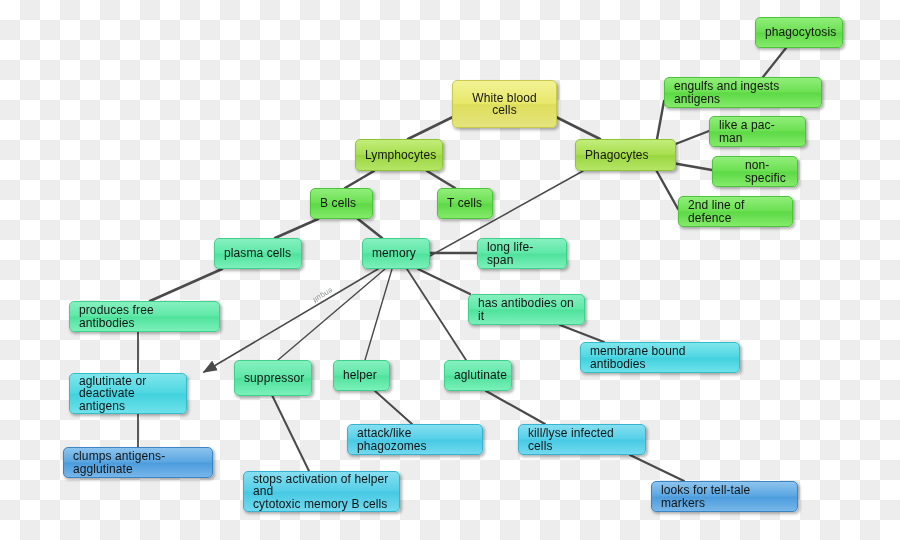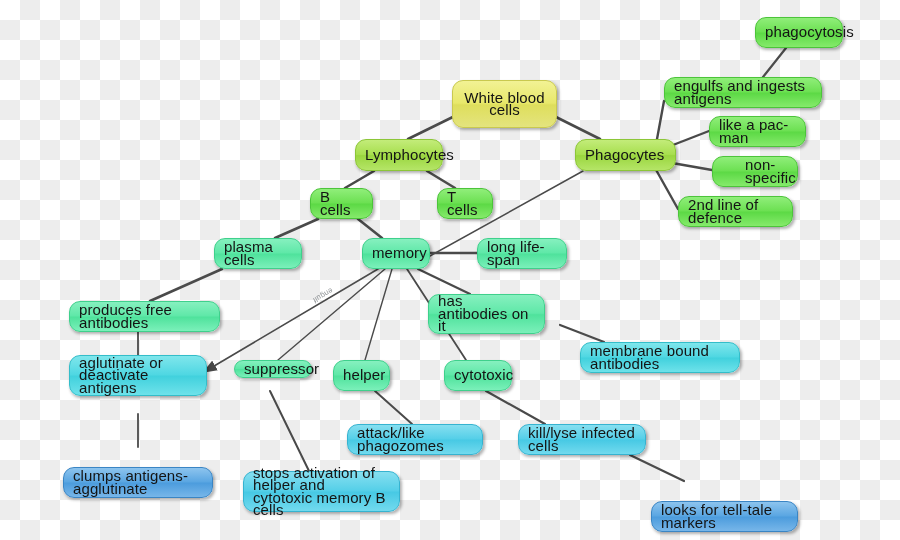--- a/index.html
+++ b/index.html
@@ -29,25 +29,25 @@
     position: absolute;
     left: 0;
     top: 0;
     width: 900px;
     height: 540px;
     pointer-events: none;
   }
   .node {
     position: absolute;
     box-sizing: border-box;
-    border-radius: 11px;
+    border-radius: 5px;
     display: flex;
     align-items: center;
     padding: 0 9px;
-    font-size: 15px;
+    font-size: 12px;
     line-height: 12.5px;
     color: #141414;
     letter-spacing: .1px;
     white-space: pre-line;
     box-shadow: 1.5px 2px 3px rgba(0,0,0,.30);
     border: 1px solid rgba(0,0,0,.18);
   }
   .n-yellow {
     background: linear-gradient(to bottom, #f2f294 0%, #e8e86b 48%, #dede5c 52%, #e4e47e 100%);
     border-color: #c9c94f;
@@ -68,21 +68,20 @@
     background: linear-gradient(to bottom, #7fe6ec 0%, #4fd7e2 48%, #41d1dd 52%, #6ee2ea 100%);
     border-color: #33bdc9;
   }
   .n-cyan {
     background: linear-gradient(to bottom, #86dff0 0%, #55cfe8 48%, #47c9e4 52%, #72daee 100%);
     border-color: #36b3d0;
   }
   .n-blue {
     background: linear-gradient(to bottom, #8dc4ee 0%, #5aa6e2 48%, #4c9cdd 52%, #77b6e9 100%);
     border-color: #3a85c4;
-    margin-top: 20px;
   }
   .edge-label {
     position: absolute;
     font-size: 7.5px;
     color: #8f9396;
     letter-spacing: .2px;
     transform-origin: left center;
   }
 </style>
 </head>
@@ -134,27 +133,27 @@
       <div class="node n-green" style="left: 310px; top: 188px; width: 63px; height: 31px;">B cells</div>
       <div class="node n-green" style="left: 437px; top: 188px; width: 56px; height: 31px;">T cells</div>
       <div class="node n-green" style="left: 755px; top: 17px; width: 88px; height: 31px;">phagocytosis</div>
       <div class="node n-green" style="left: 664px; top: 77px; width: 158px; height: 31px;">engulfs and ingests antigens</div>
       <div class="node n-green" style="left: 709px; top: 116px; width: 97px; height: 31px;">like a pac-man</div>
       <div class="node n-green" style="left: 712px; top: 156px; width: 86px; height: 31px; padding-left: 32px;">non-specific</div>
       <div class="node n-green" style="left: 678px; top: 196px; width: 115px; height: 31px;">2nd line of defence</div>
       <div class="node n-mint" style="left: 214px; top: 238px; width: 88px; height: 31px;">plasma cells</div>
       <div class="node n-mint" style="left: 362px; top: 238px; width: 68px; height: 31px;">memory</div>
       <div class="node n-mint" style="left: 477px; top: 238px; width: 90px; height: 31px;">long life-span</div>
-      <div class="node n-mint" style="left: 428px; top: 294px; width: 117px; height: 40px;">has antibodies on it</div>
+      <div class="node n-mint" style="left: 468px; top: 294px; width: 117px; height: 31px;">has antibodies on it</div>
       <div class="node n-mint" style="left: 69px; top: 301px; width: 151px; height: 31px;">produces free antibodies</div>
-      <div class="node n-mint" style="left: 234px; top: 360px; width: 78px; height: 18px;">suppressor</div>
+      <div class="node n-mint" style="left: 234px; top: 360px; width: 78px; height: 36px;">suppressor</div>
       <div class="node n-mint" style="left: 333px; top: 360px; width: 57px; height: 31px;">helper</div>
-      <div class="node n-mint" style="left: 444px; top: 360px; width: 68px; height: 31px;">cytotoxic</div>
+      <div class="node n-mint" style="left: 444px; top: 360px; width: 68px; height: 31px;">aglutinate</div>
       <div class="node n-teal" style="left: 580px; top: 342px; width: 160px; height: 31px;">membrane bound antibodies</div>
-      <div class="node n-teal" style="left: 69px; top: 355px; width: 138px; height: 41px;">aglutinate or deactivate
+      <div class="node n-teal" style="left: 69px; top: 373px; width: 118px; height: 41px;">aglutinate or deactivate
 antigens</div>
       <div class="node n-cyan" style="left: 347px; top: 424px; width: 136px; height: 31px;">attack/like phagozomes</div>
       <div class="node n-cyan" style="left: 518px; top: 424px; width: 128px; height: 31px;">kill/lyse infected cells</div>
       <div class="node n-cyan" style="left: 243px; top: 471px; width: 157px; height: 41px;">stops activation of helper and
 cytotoxic memory B cells</div>
       <div class="node n-blue" style="left: 63px; top: 447px; width: 150px; height: 31px;">clumps antigens-agglutinate</div>
       <div class="node n-blue" style="left: 651px; top: 481px; width: 147px; height: 31px;">looks for tell-tale markers</div>
     </div>
 </div>
 

